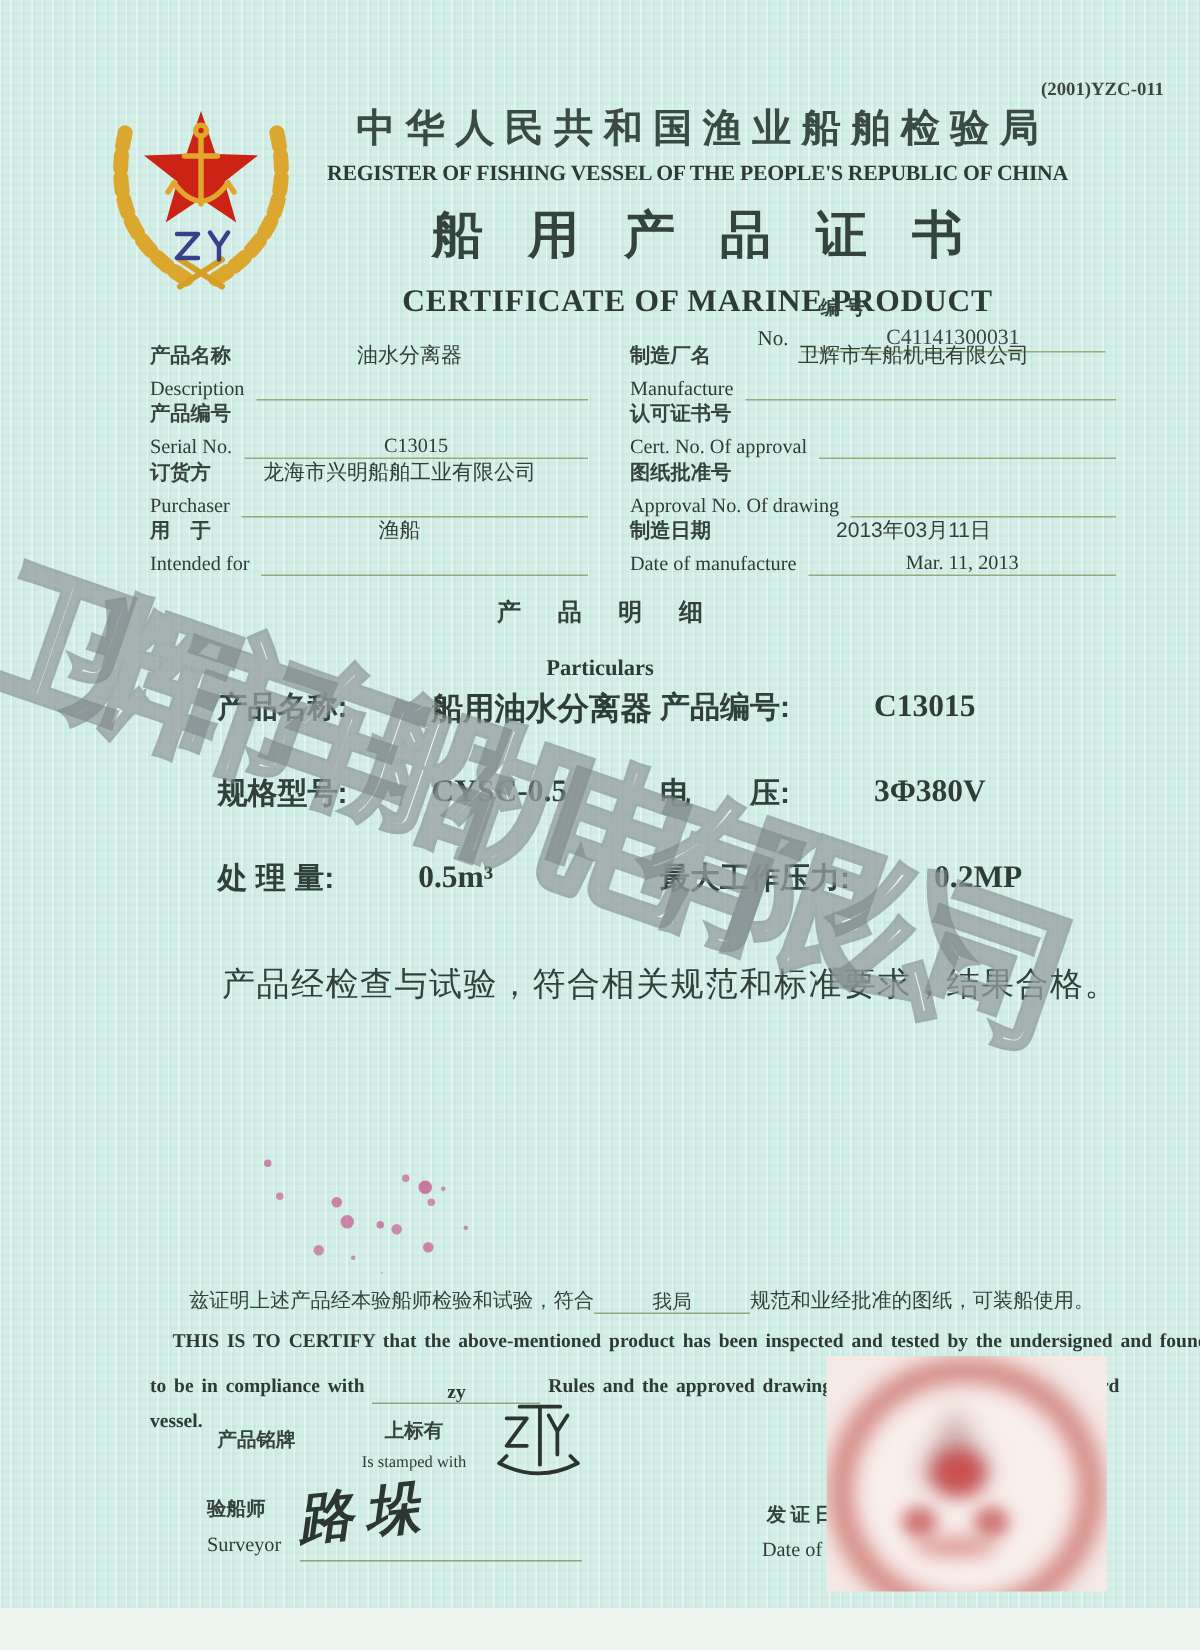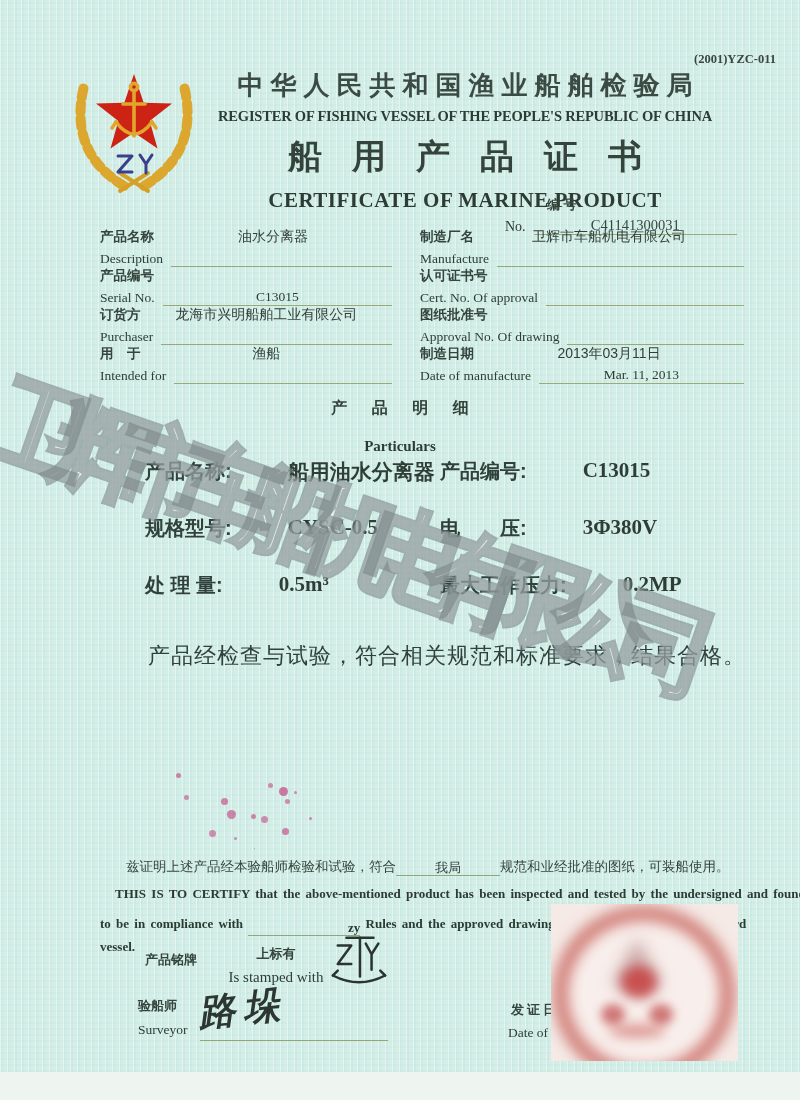--- a/index.html
+++ b/index.html
@@ -64,21 +64,21 @@
   .certify{left:100px;top:858px;width:648px;}
   .c-cn{font-size:13.5px;color:#33433b;text-indent:26px;white-space:nowrap;}
   .c-blank{display:inline-block;width:104px;border-bottom:1px solid rgba(134,152,110,.85);text-align:center;font-size:13px;line-height:15px;vertical-align:bottom;text-indent:0;}
   .c-en{margin-top:5px;font-family:"Liberation Serif",serif;font-size:13px;font-weight:bold;color:#2b3b33;line-height:25px;white-space:nowrap;word-spacing:2px;}
   .c-en .ind{display:inline-block;width:15px;}
 
   
   .nameplate{left:145px;top:951px;font-size:13px;font-weight:bold;}
   .stamped{left:224px;top:945px;width:104px;text-align:center;}
   .stamped .st-cn{font-size:13px;font-weight:bold;}
-  .stamped .st-en{margin-top:6px;font-family:"Liberation Serif",serif;font-size:15px;color:#2d3d35;}
+  .stamped .st-en{margin-top:6px;font-family:"Liberation Serif",serif;font-size:11px;color:#2d3d35;}
   .zy-mark{left:330px;top:931px;}
   .surveyor-cn{left:138px;top:997px;font-size:13px;font-weight:bold;}
   .surveyor-en{left:138px;top:1022px;font-family:"Liberation Serif",serif;font-size:13.5px;color:#2d3d35;}
   .sig-line{left:200px;top:1040px;width:188px;border-bottom:1.4px solid rgba(140,158,104,.9);}
   .signature{left:198px;top:984px;font-size:37px;font-weight:bold;font-style:italic;color:#2c3732;transform:rotate(-6deg);letter-spacing:8px;font-family:"Liberation Serif",serif;}
   .issue-cn{left:511px;top:1001px;font-size:13px;font-weight:bold;letter-spacing:3px;}
   .issue-en{left:508px;top:1025px;font-family:"Liberation Serif",serif;font-size:13.5px;color:#2d3d35;}
 
   
   .stamp{left:551px;top:904px;width:187px;height:157px;background:#f5eae6;overflow:hidden;z-index:8;}
@@ -262,21 +262,21 @@
     </div>
   </div>
 
   <div class="abs conclusion">产品经检查与试验，符合相关规范和标准要求，结果合格。</div>
 
   <div class="abs ink"></div>
 
   <div class="abs certify">
     <div class="c-cn cjk"><span>兹证明上述产品经本验船师检验和试验，符合</span><span class="c-blank">我局</span><span>规范和业经批准的图纸，可装船使用。</span></div>
     <div class="c-en"><span class="ind"></span><span>THIS IS TO CERTIFY that the above-mentioned product has been inspected and tested by the undersigned and found</span></div>
-    <div class="c-en"><span>to be in compliance with</span> <span class="c-blank" style="width:112px;text-align:right;">zy</span> <span>Rules and the approved drawings, and that it is for use on board</span></div>
+    <div class="c-en"><span>to be in compliance with</span> <span class="c-blank" style="width:112px;">zy</span> <span>Rules and the approved drawings, and that it is for use on board</span></div>
     <div class="c-en" style="margin-top:-2px;"><span>vessel.</span></div>
   </div>
 
   <div class="abs nameplate cjk">产品铭牌</div>
 
   <div class="abs stamped">
     <div class="st-cn cjk">上标有</div>
     <div class="st-en">Is stamped with</div>
   </div>
 

